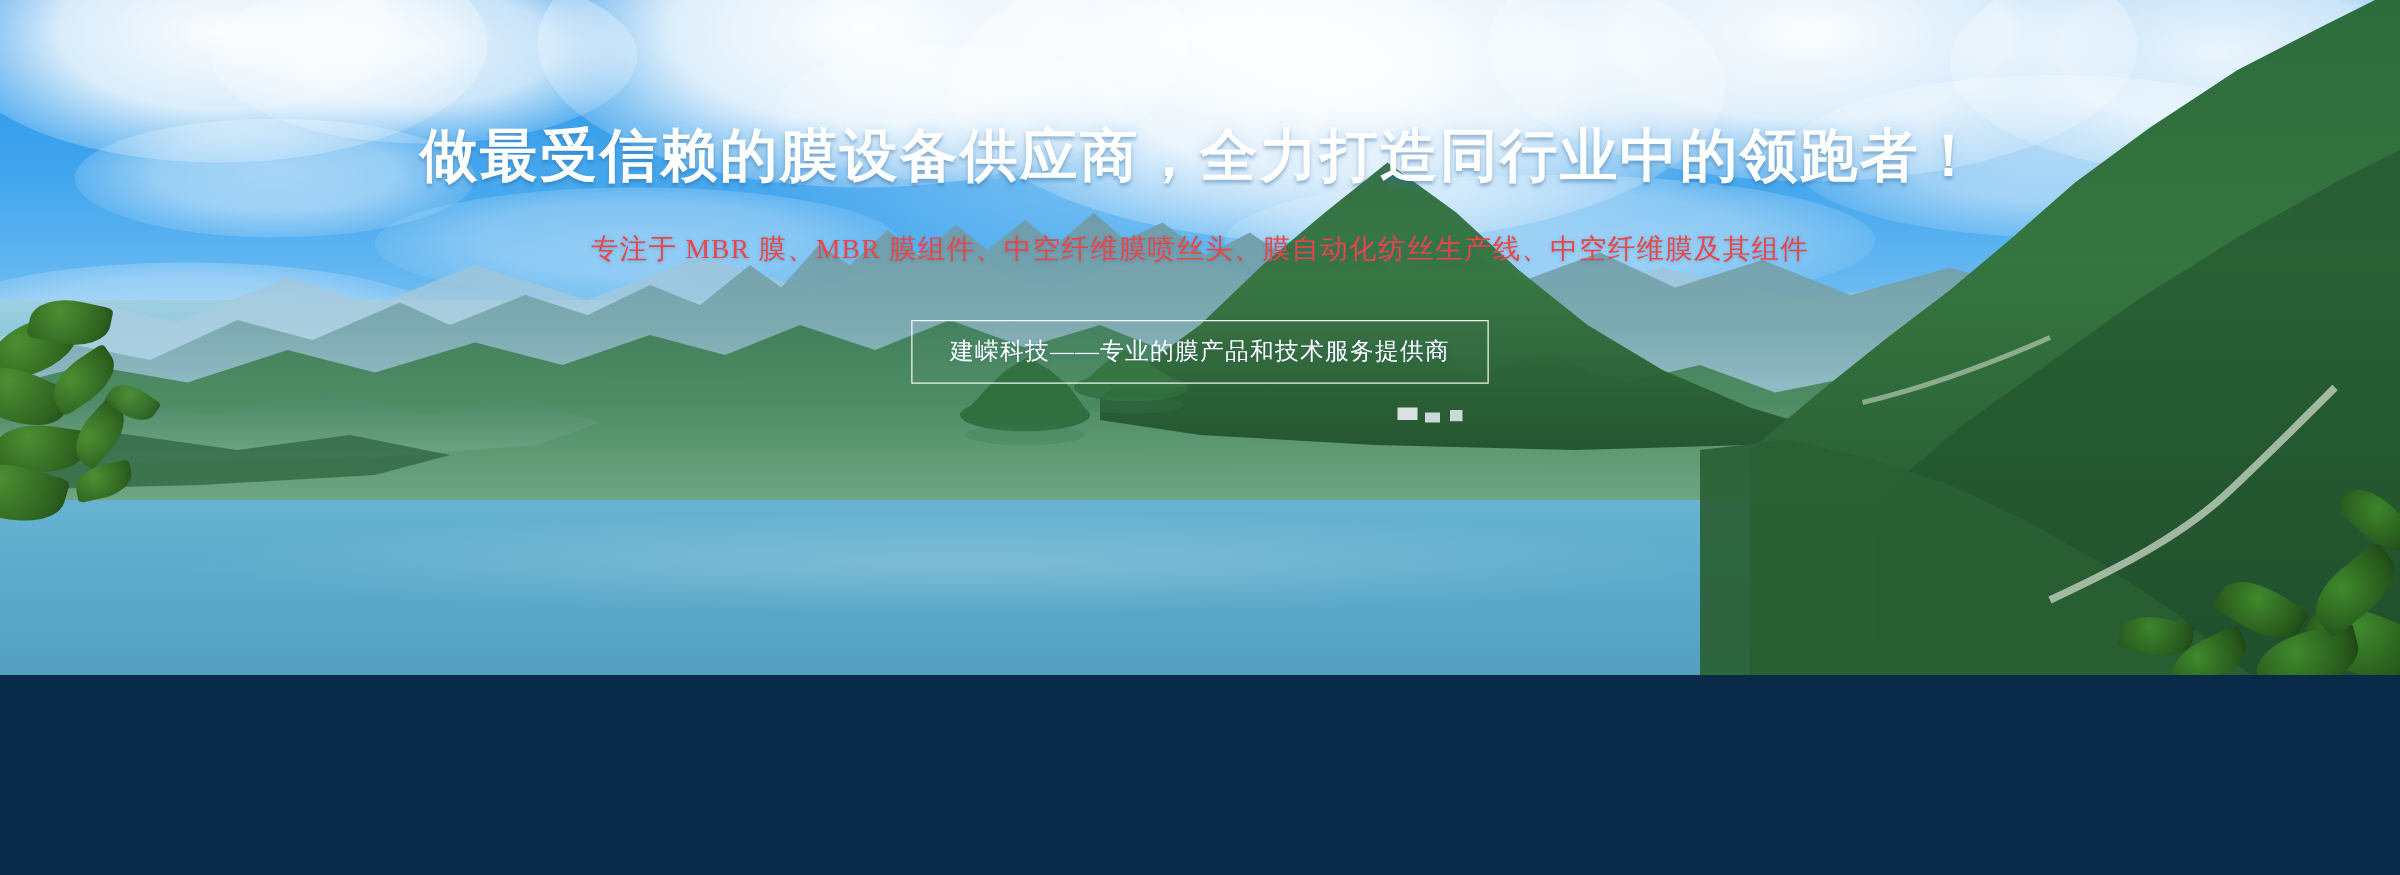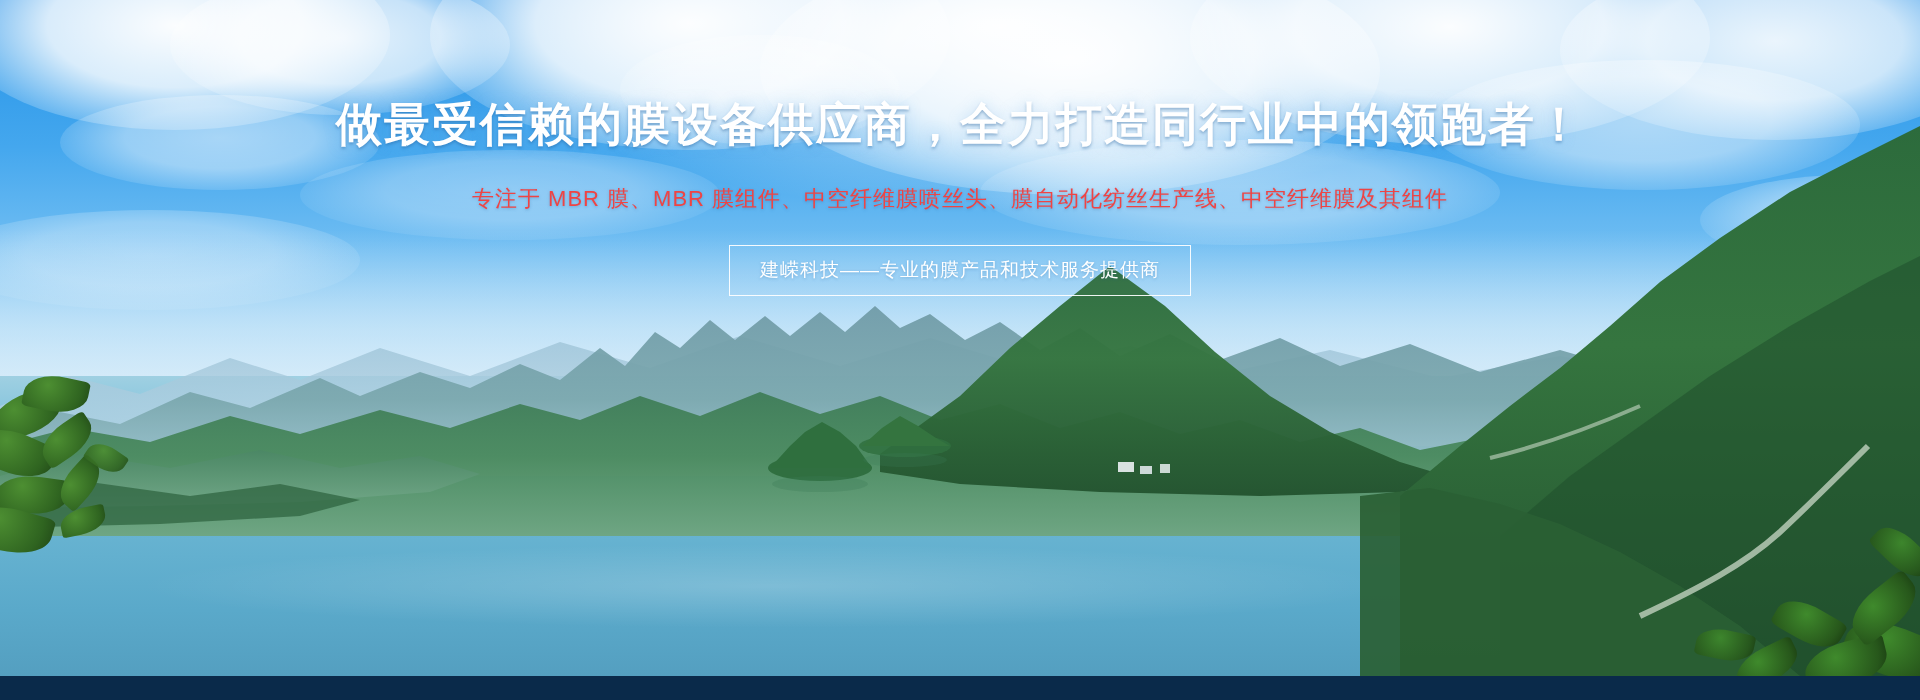--- a/index.html
+++ b/index.html
@@ -3,23 +3,23 @@
 <meta charset="utf-8">
 <style>
   html, body {
     margin: 0;
     padding: 0;
     background: #0a2a4a;
   }
   .banner {
     position: relative;
     width: 1920px;
-    height: 676px;
+    height: 540px;
     overflow: hidden;
-    font-family: Liberation Sans, sans-serif;
+    font-family: Liberation Serif, serif;
   }
 
   
   .sky {
     position: absolute;
     left: 0; top: 0; right: 0; height: 430px;
     background:
       radial-gradient(ellipse 900px 320px at 52% 6%, rgba(255,255,255,0.95) 0%, rgba(255,255,255,0.45) 26%, rgba(255,255,255,0) 58%),
       linear-gradient(to bottom, #2a93e8 0%, #2f9aea 14%, #44a7ee 34%, #6dbcf2 56%, #a5d6f6 76%, #cfe7f7 92%, #ddeef9 100%);
   }
@@ -96,21 +96,21 @@
     margin: 0;
     padding-top: 33px;
     font-size: 22px;
     font-weight: 400;
     letter-spacing: 1px;
     color: #ef4444;
     text-shadow: 0 1px 3px rgba(40,100,160,0.35);
     white-space: nowrap;
   }
   .tagline-wrap {
-    margin: 4px;
+    margin: 15px;
     padding-top: 27px;
   }
   .tagline-box {
     display: inline-block;
     border: 1px solid rgba(255,255,255,0.92);
     padding: 11px 30px 12px 30px;
     font-size: 19px;
     letter-spacing: 1px;
     color: #ffffff;
     text-shadow: 0 1px 3px rgba(40,100,160,0.3);

